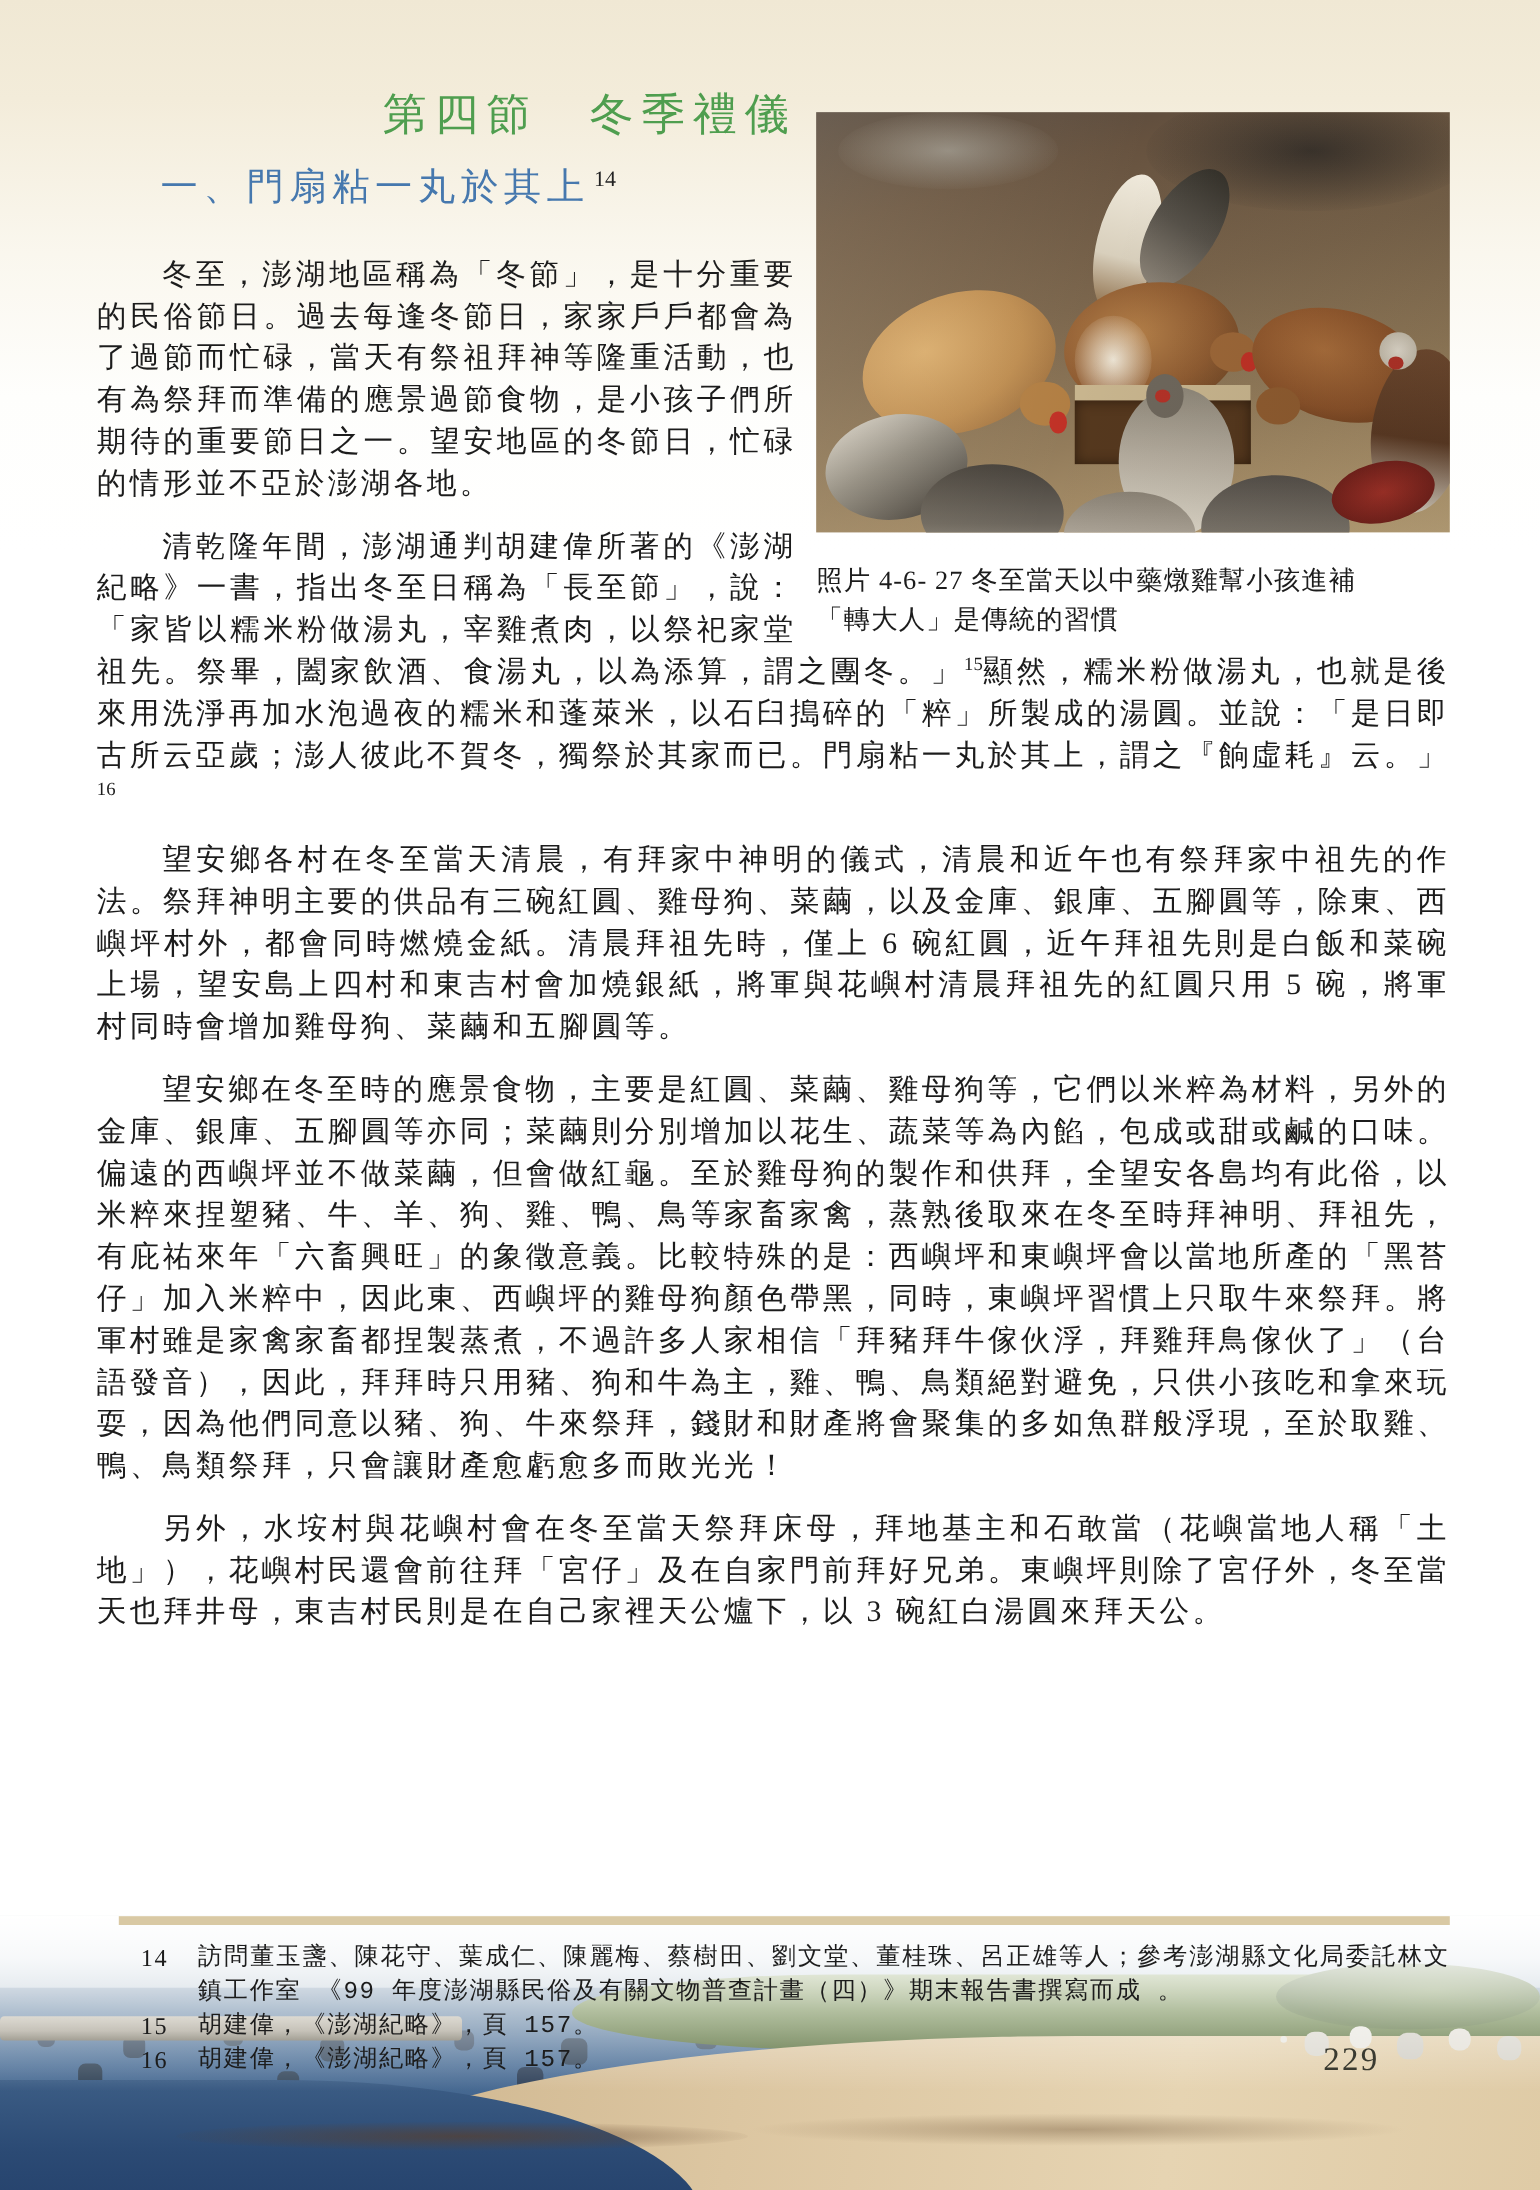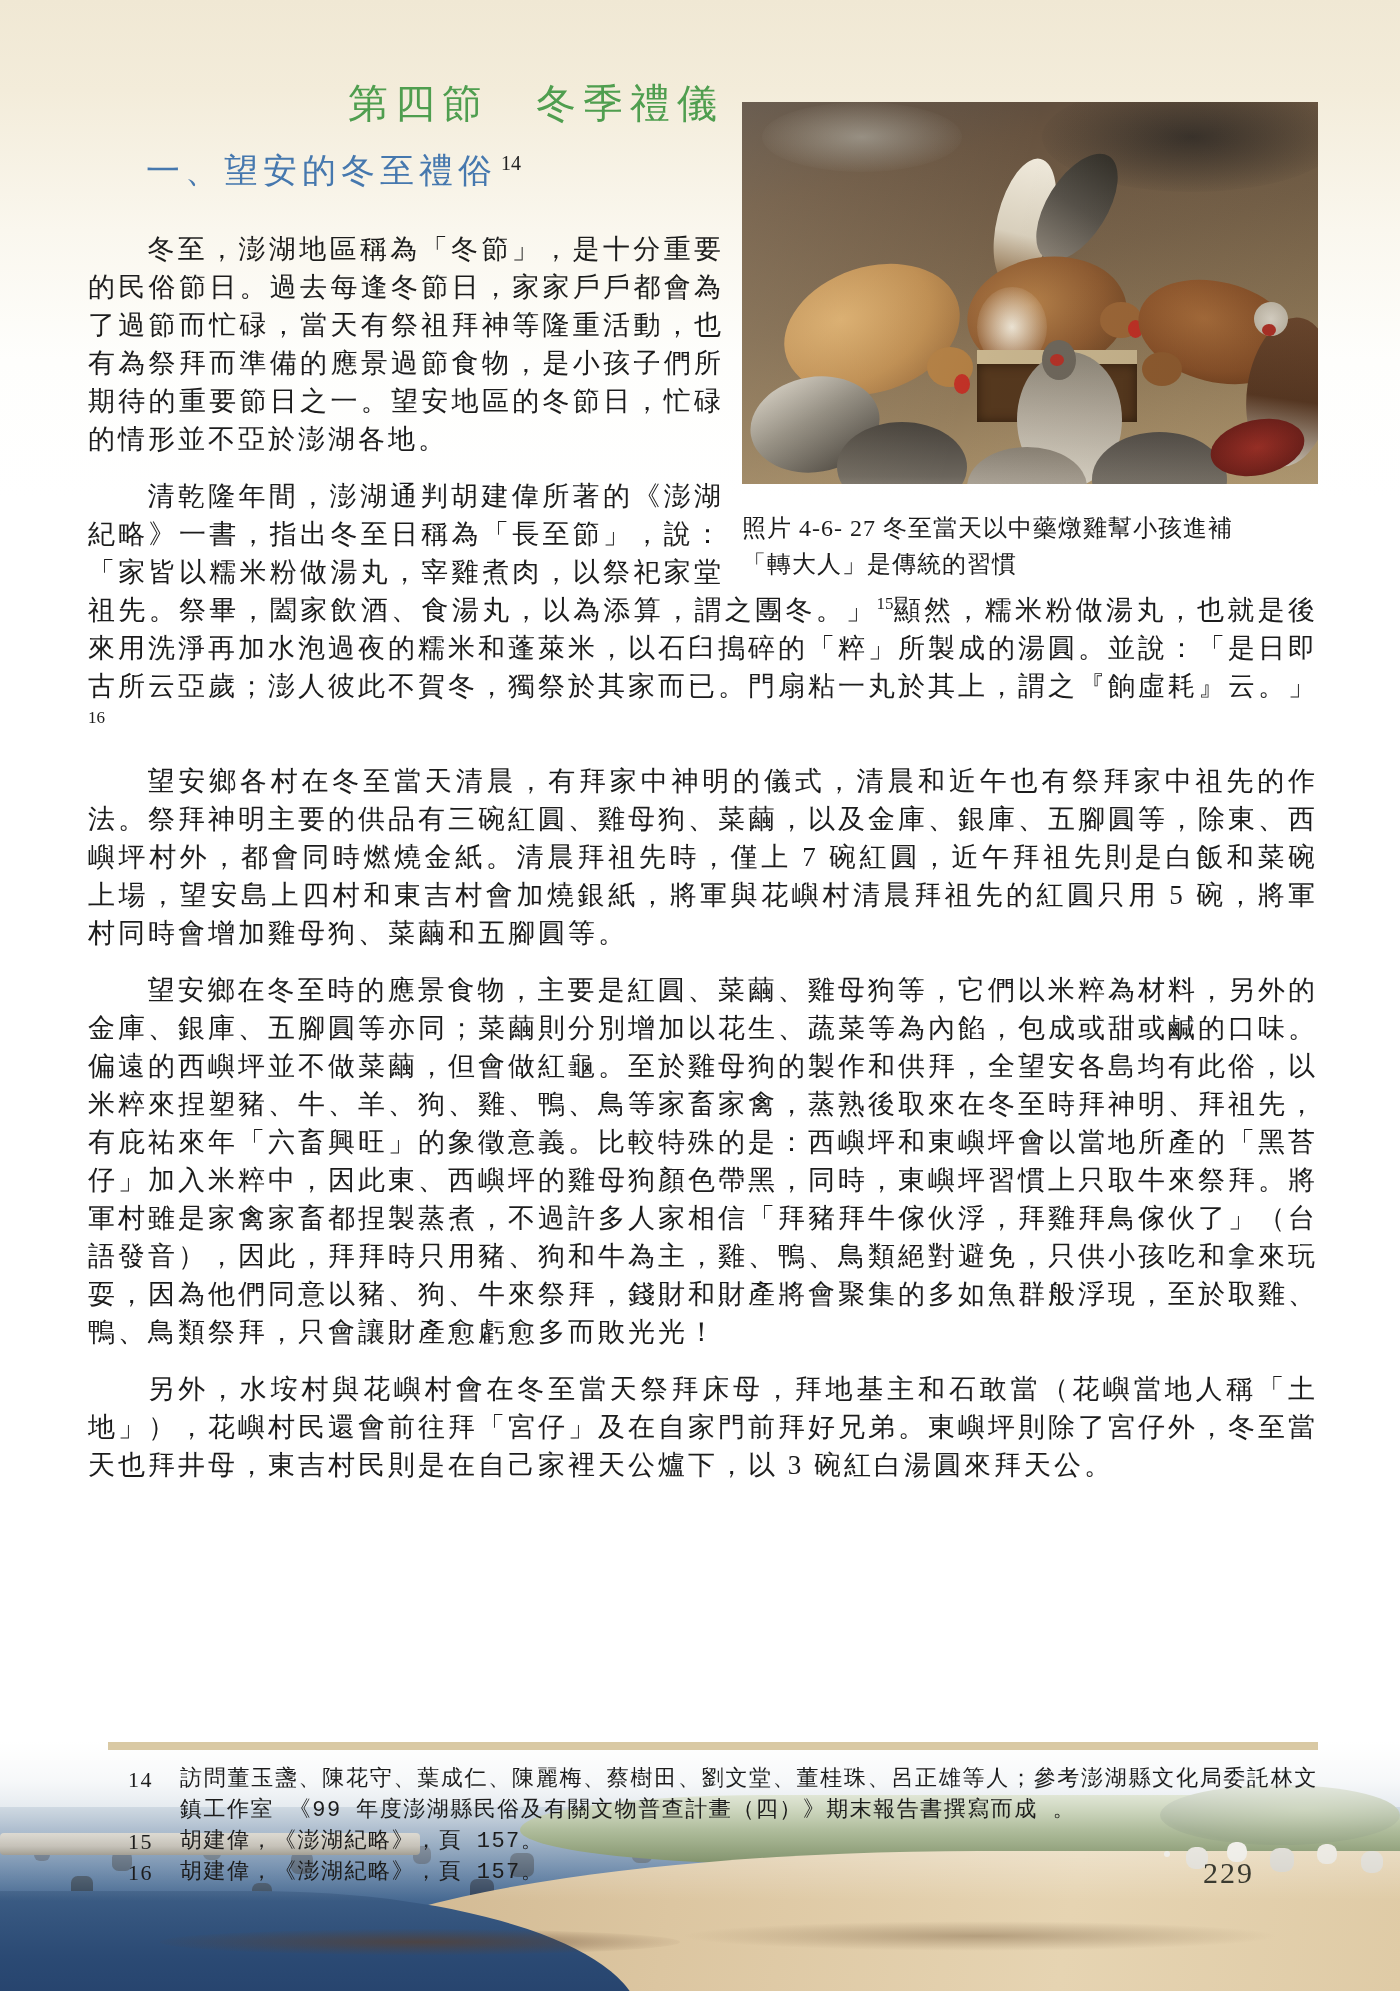--- a/index.html
+++ b/index.html
@@ -141,28 +141,28 @@
         <div style="position:absolute;inset:0;background:linear-gradient(105deg,rgba(255,238,200,0.16) 0%,rgba(255,238,200,0) 45%,rgba(30,20,10,0.12) 100%);"></div>
       </div>
       <figcaption class="figcap">
         <div>照片 4-6- 27 冬至當天以中藥燉雞幫小孩進補</div>
         <div>「轉大人」是傳統的習慣</div>
       </figcaption>
     </figure>
 
     <h1 class="section-title" style="color:#4f9e4f;">第四節　冬季禮儀</h1>
 
-    <h2 class="subsection-title" style="color:#4678ae;"><span>一、望安的冬至禮俗</span><sup>14</sup></h2>
+    <h2 class="subsection-title" style="color:#4678ae;"><span>一、門扇粘一丸於其上</span><sup>14</sup></h2>
 
     <p class="body-par">冬至，澎湖地區稱為「冬節」，是十分重要的民俗節日。過去每逢冬節日，家家戶戶都會為了過節而忙碌，當天有祭祖拜神等隆重活動，也有為祭拜而準備的應景過節食物，是小孩子們所期待的重要節日之一。望安地區的冬節日，忙碌的情形並不亞於澎湖各地。</p>
 
     <p class="body-par"><span>清乾隆年間，澎湖通判胡建偉所著的《澎湖紀略》一書，指出冬至日稱為「長至節」，說：「家皆以糯米粉做湯丸，宰雞煮肉，以祭祀家堂祖先。祭畢，闔家飲酒、食湯丸，以為添算，謂之團冬。」</span><sup>15</sup><span>顯然，糯米粉做湯丸，也就是後來用洗淨再加水泡過夜的糯米和蓬萊米，以石臼搗碎的「粹」所製成的湯圓。並說：「是日即古所云亞歲；澎人彼此不賀冬，獨祭於其家而已。門扇粘一丸於其上，謂之『餉虛耗』云。」</span><sup>16</sup></p>
 
 
-    <p class="body-par">望安鄉各村在冬至當天清晨，有拜家中神明的儀式，清晨和近午也有祭拜家中祖先的作法。祭拜神明主要的供品有三碗紅圓、雞母狗、菜繭，以及金庫、銀庫、五腳圓等，除東、西嶼坪村外，都會同時燃燒金紙。清晨拜祖先時，僅上 7 碗紅圓，近午拜祖先則是白飯和菜碗上場，望安島上四村和東吉村會加燒銀紙，將軍與花嶼村清晨拜祖先的紅圓只用 5 碗，將軍村同時會增加雞母狗、菜繭和五腳圓等。</p>
+    <p class="body-par">望安鄉各村在冬至當天清晨，有拜家中神明的儀式，清晨和近午也有祭拜家中祖先的作法。祭拜神明主要的供品有三碗紅圓、雞母狗、菜繭，以及金庫、銀庫、五腳圓等，除東、西嶼坪村外，都會同時燃燒金紙。清晨拜祖先時，僅上 6 碗紅圓，近午拜祖先則是白飯和菜碗上場，望安島上四村和東吉村會加燒銀紙，將軍與花嶼村清晨拜祖先的紅圓只用 5 碗，將軍村同時會增加雞母狗、菜繭和五腳圓等。</p>
 
     <p class="body-par">望安鄉在冬至時的應景食物，主要是紅圓、菜繭、雞母狗等，它們以米粹為材料，另外的金庫、銀庫、五腳圓等亦同；菜繭則分別增加以花生、蔬菜等為內餡，包成或甜或鹹的口味。偏遠的西嶼坪並不做菜繭，但會做紅龜。至於雞母狗的製作和供拜，全望安各島均有此俗，以米粹來捏塑豬、牛、羊、狗、雞、鴨、鳥等家畜家禽，蒸熟後取來在冬至時拜神明、拜祖先，有庇祐來年「六畜興旺」的象徵意義。比較特殊的是：西嶼坪和東嶼坪會以當地所產的「黑苔仔」加入米粹中，因此東、西嶼坪的雞母狗顏色帶黑，同時，東嶼坪習慣上只取牛來祭拜。將軍村雖是家禽家畜都捏製蒸煮，不過許多人家相信「拜豬拜牛傢伙浮，拜雞拜鳥傢伙了」（台語發音），因此，拜拜時只用豬、狗和牛為主，雞、鴨、鳥類絕對避免，只供小孩吃和拿來玩耍，因為他們同意以豬、狗、牛來祭拜，錢財和財產將會聚集的多如魚群般浮現，至於取雞、鴨、鳥類祭拜，只會讓財產愈虧愈多而敗光光！</p>
 
     <p class="body-par">另外，水垵村與花嶼村會在冬至當天祭拜床母，拜地基主和石敢當（花嶼當地人稱「土地」），花嶼村民還會前往拜「宮仔」及在自家門前拜好兄弟。東嶼坪則除了宮仔外，冬至當天也拜井母，東吉村民則是在自己家裡天公爐下，以 3 碗紅白湯圓來拜天公。</p>
 
   </div>
 
   <div class="footnote-block">
     <div class="fn-divider"></div>
     <div class="fn-row">

